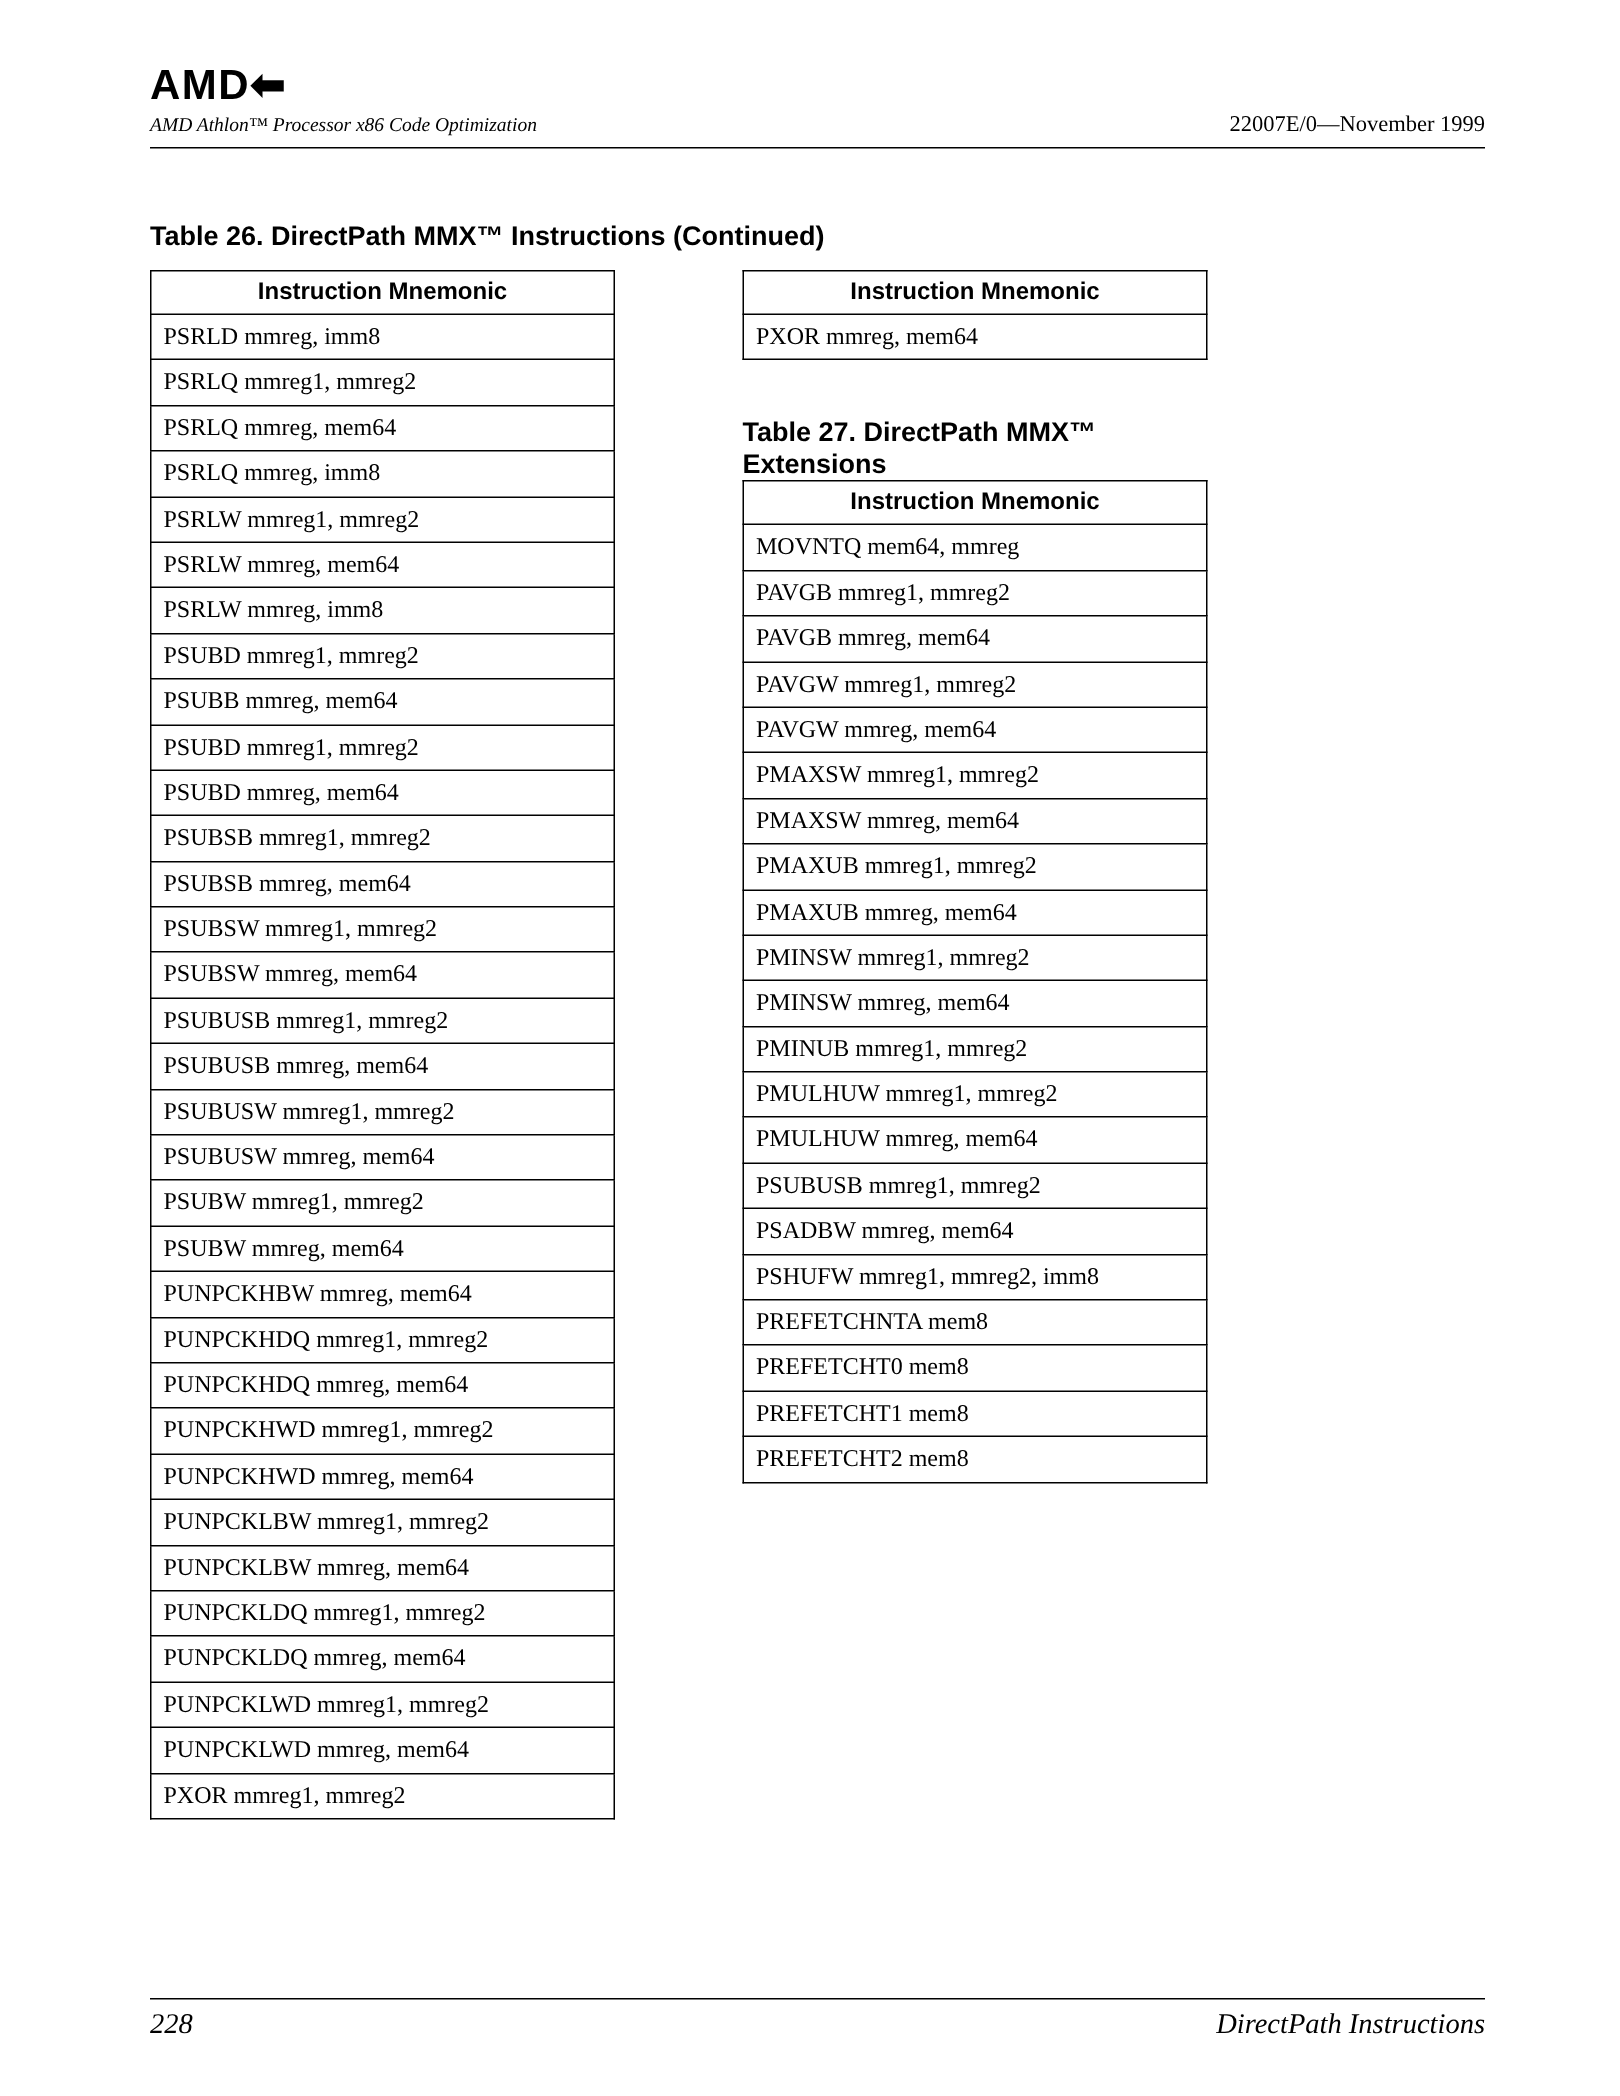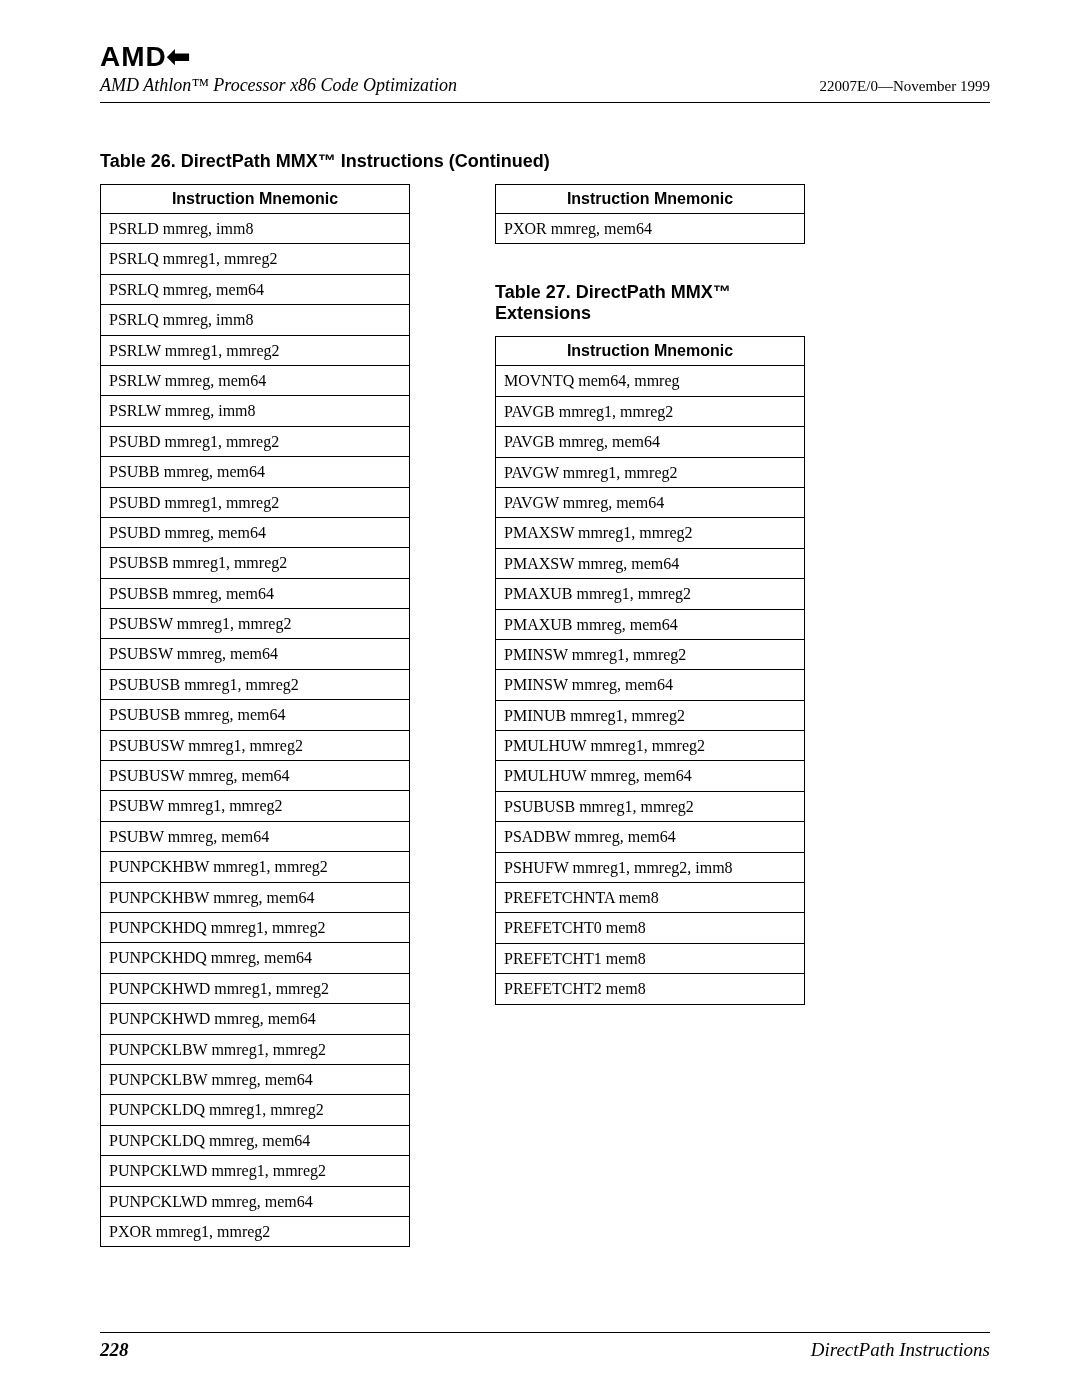--- a/index.html
+++ b/index.html
@@ -24,21 +24,21 @@
     }
     .header-row {
       display: flex;
       justify-content: space-between;
       align-items: baseline;
       border-bottom: none;
       margin-bottom: 4px;
     }
     .doc-title {
       font-style: italic;
-      font-size: 18px;
+      font-size: 13px;
       font-family: Georgia, serif;
     }
     .doc-id {
       font-size: 15px;
       font-family: Georgia, serif;
     }
     .hr-top {
       border: none;
       border-top: 1px solid #000;
       margin-top: 6px;
@@ -48,21 +48,20 @@
       font-family: Arial, Helvetica, sans-serif;
       font-weight: 800;
       font-size: 18px;
       margin-bottom: 12px;
     }
     .section-title-right {
       font-family: Arial, Helvetica, sans-serif;
       font-weight: 800;
       font-size: 18px;
       margin-top: 38px;
-      margin-bottom: 12px;
     }
     .columns {
       display: flex;
       gap: 55px;
       align-items: flex-start;
     }
     .col-left { width: 310px; }
     .col-right { width: 310px; margin-left: 30px;}
     table.instr {
       border-collapse: collapse;
@@ -96,21 +95,21 @@
       border-top: 1px solid #000;
       margin-bottom: 6px;
     }
     .footer-row {
       display: flex;
       justify-content: space-between;
       font-style: italic;
       font-size: 19px;
       font-family: Georgia, serif;
     }
-    .footer-left { font-weight: bold; font-style: italic; }
+    .footer-left { font-weight: normal; font-style: italic; }
   </style>
 </head>
 <body>
 
 <div class="logo">
   <span>AMD</span><span class="arrow">⬅</span>
 </div>
 
 <div class="header-row">
   <div class="doc-title">AMD Athlon™ Processor x86 Code Optimization</div>
@@ -184,23 +183,20 @@
             <td>PSUBUSW mmreg1, mmreg2</td>
           </tr>
           <tr>
             <td>PSUBUSW mmreg, mem64</td>
           </tr>
           <tr>
             <td>PSUBW mmreg1, mmreg2</td>
           </tr>
           <tr>
             <td>PSUBW mmreg, mem64</td>
-          </tr>
-          <tr>
-            <td>PUNPCKHBW mmreg1, mmreg2</td>
           </tr>
           <tr>
             <td>PUNPCKHBW mmreg, mem64</td>
           </tr>
           <tr>
             <td>PUNPCKHDQ mmreg1, mmreg2</td>
           </tr>
           <tr>
             <td>PUNPCKHDQ mmreg, mem64</td>
           </tr>

